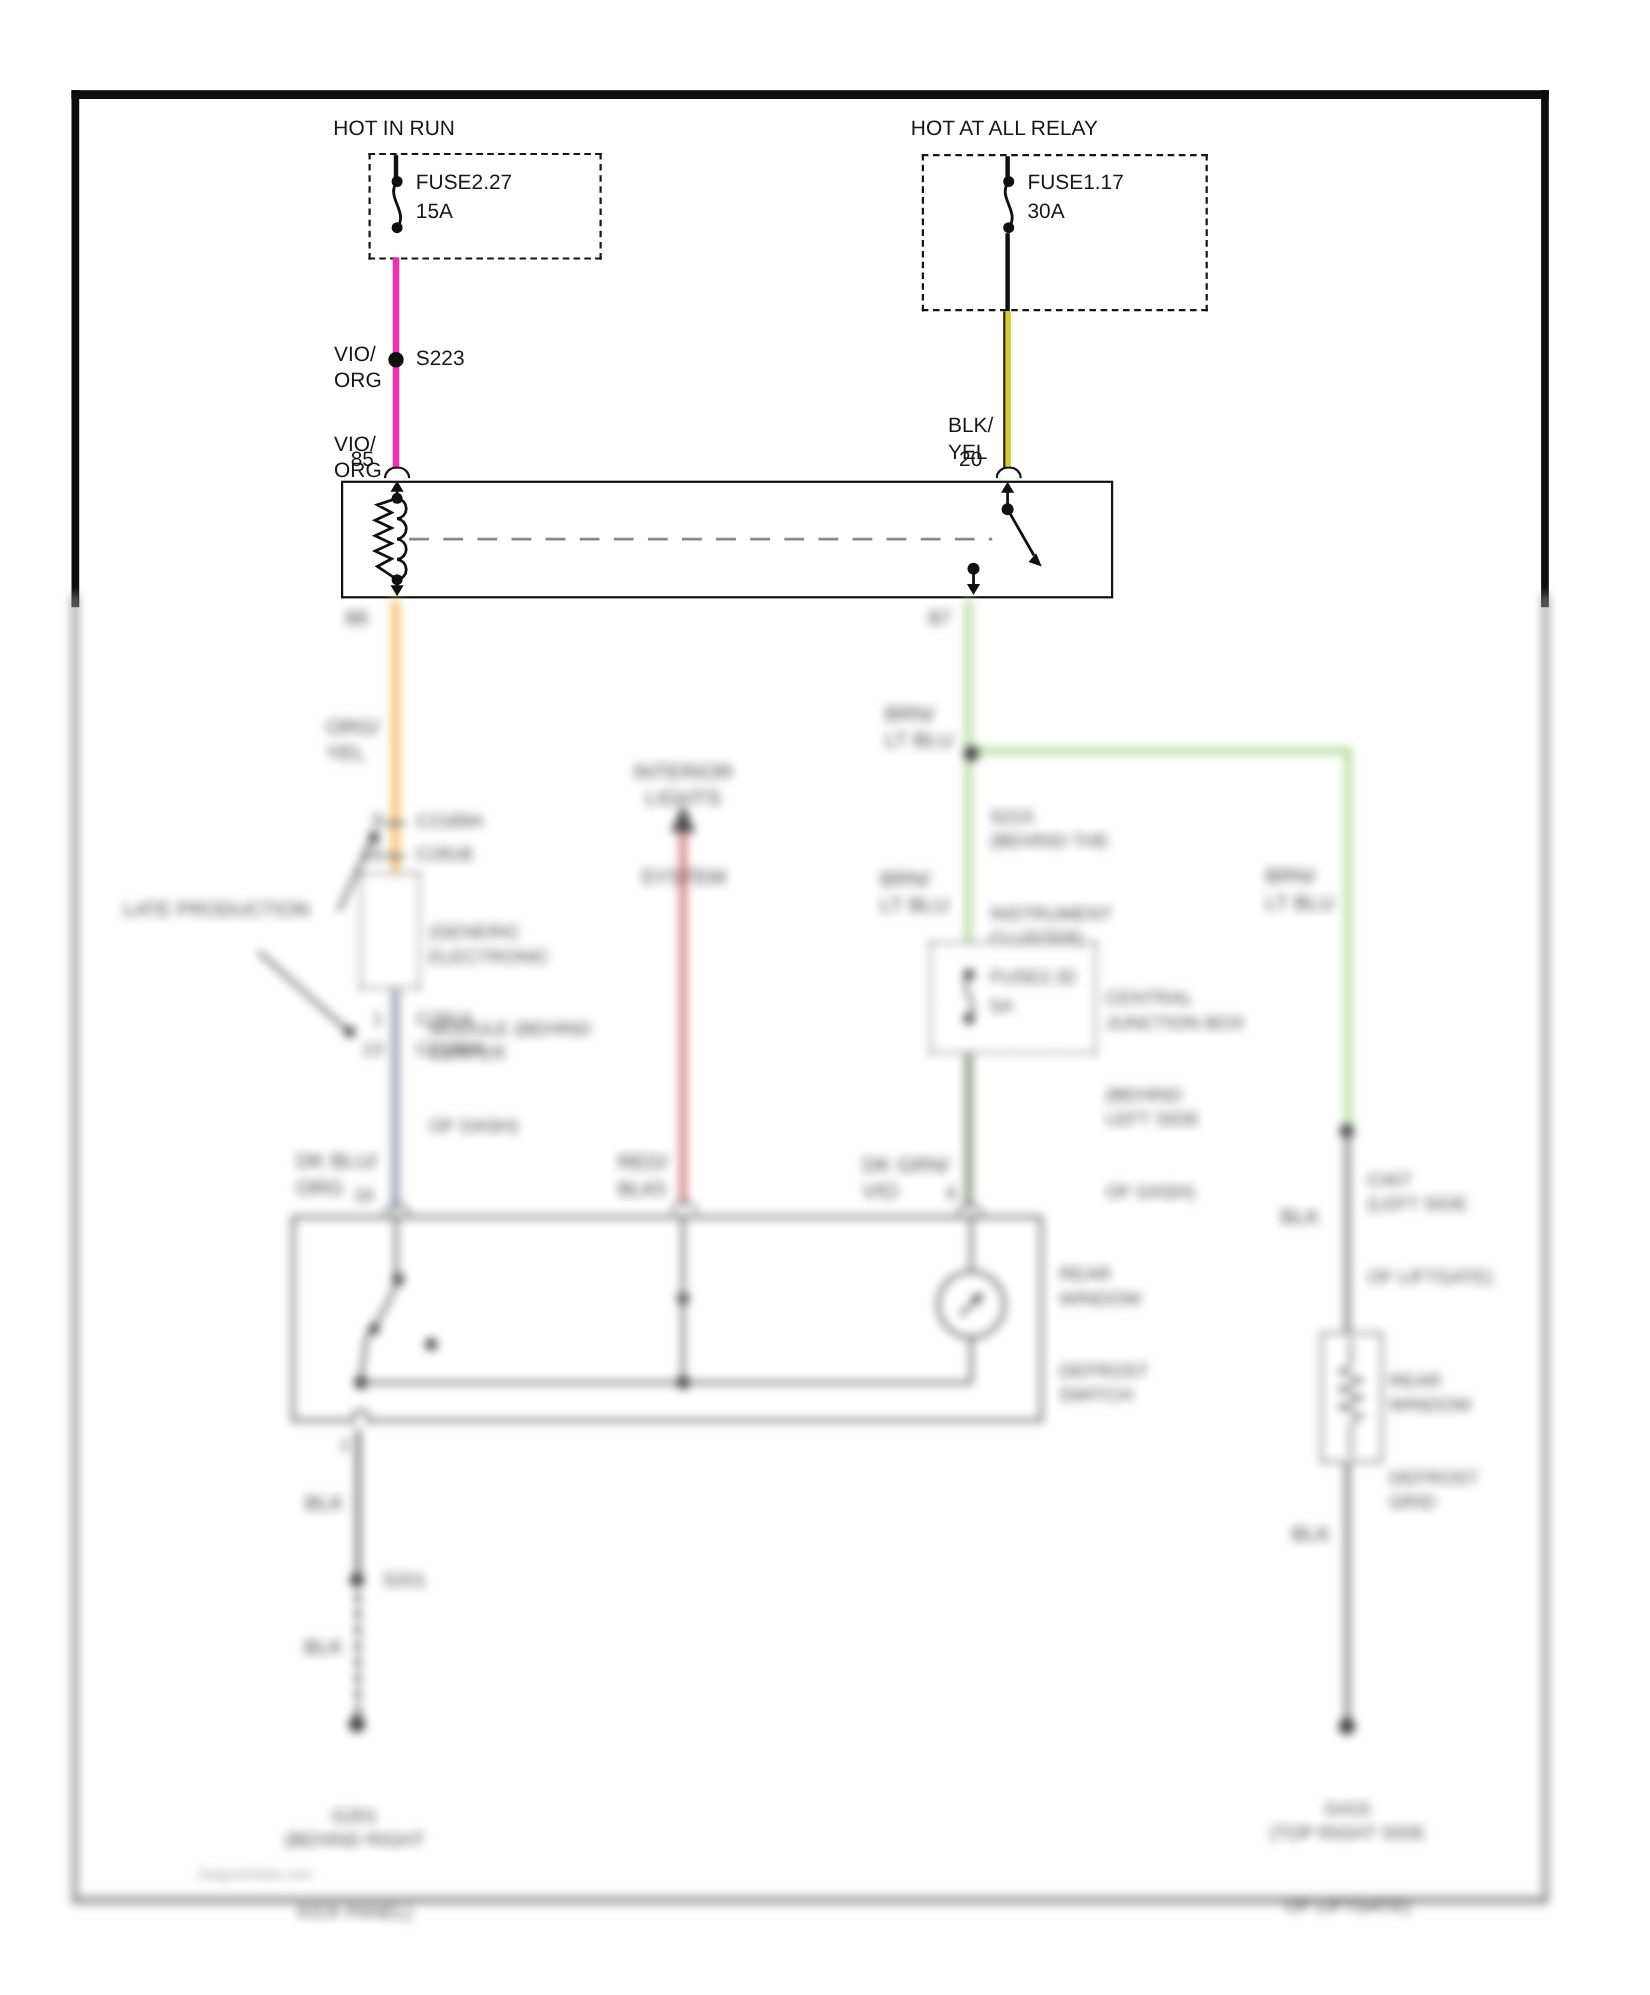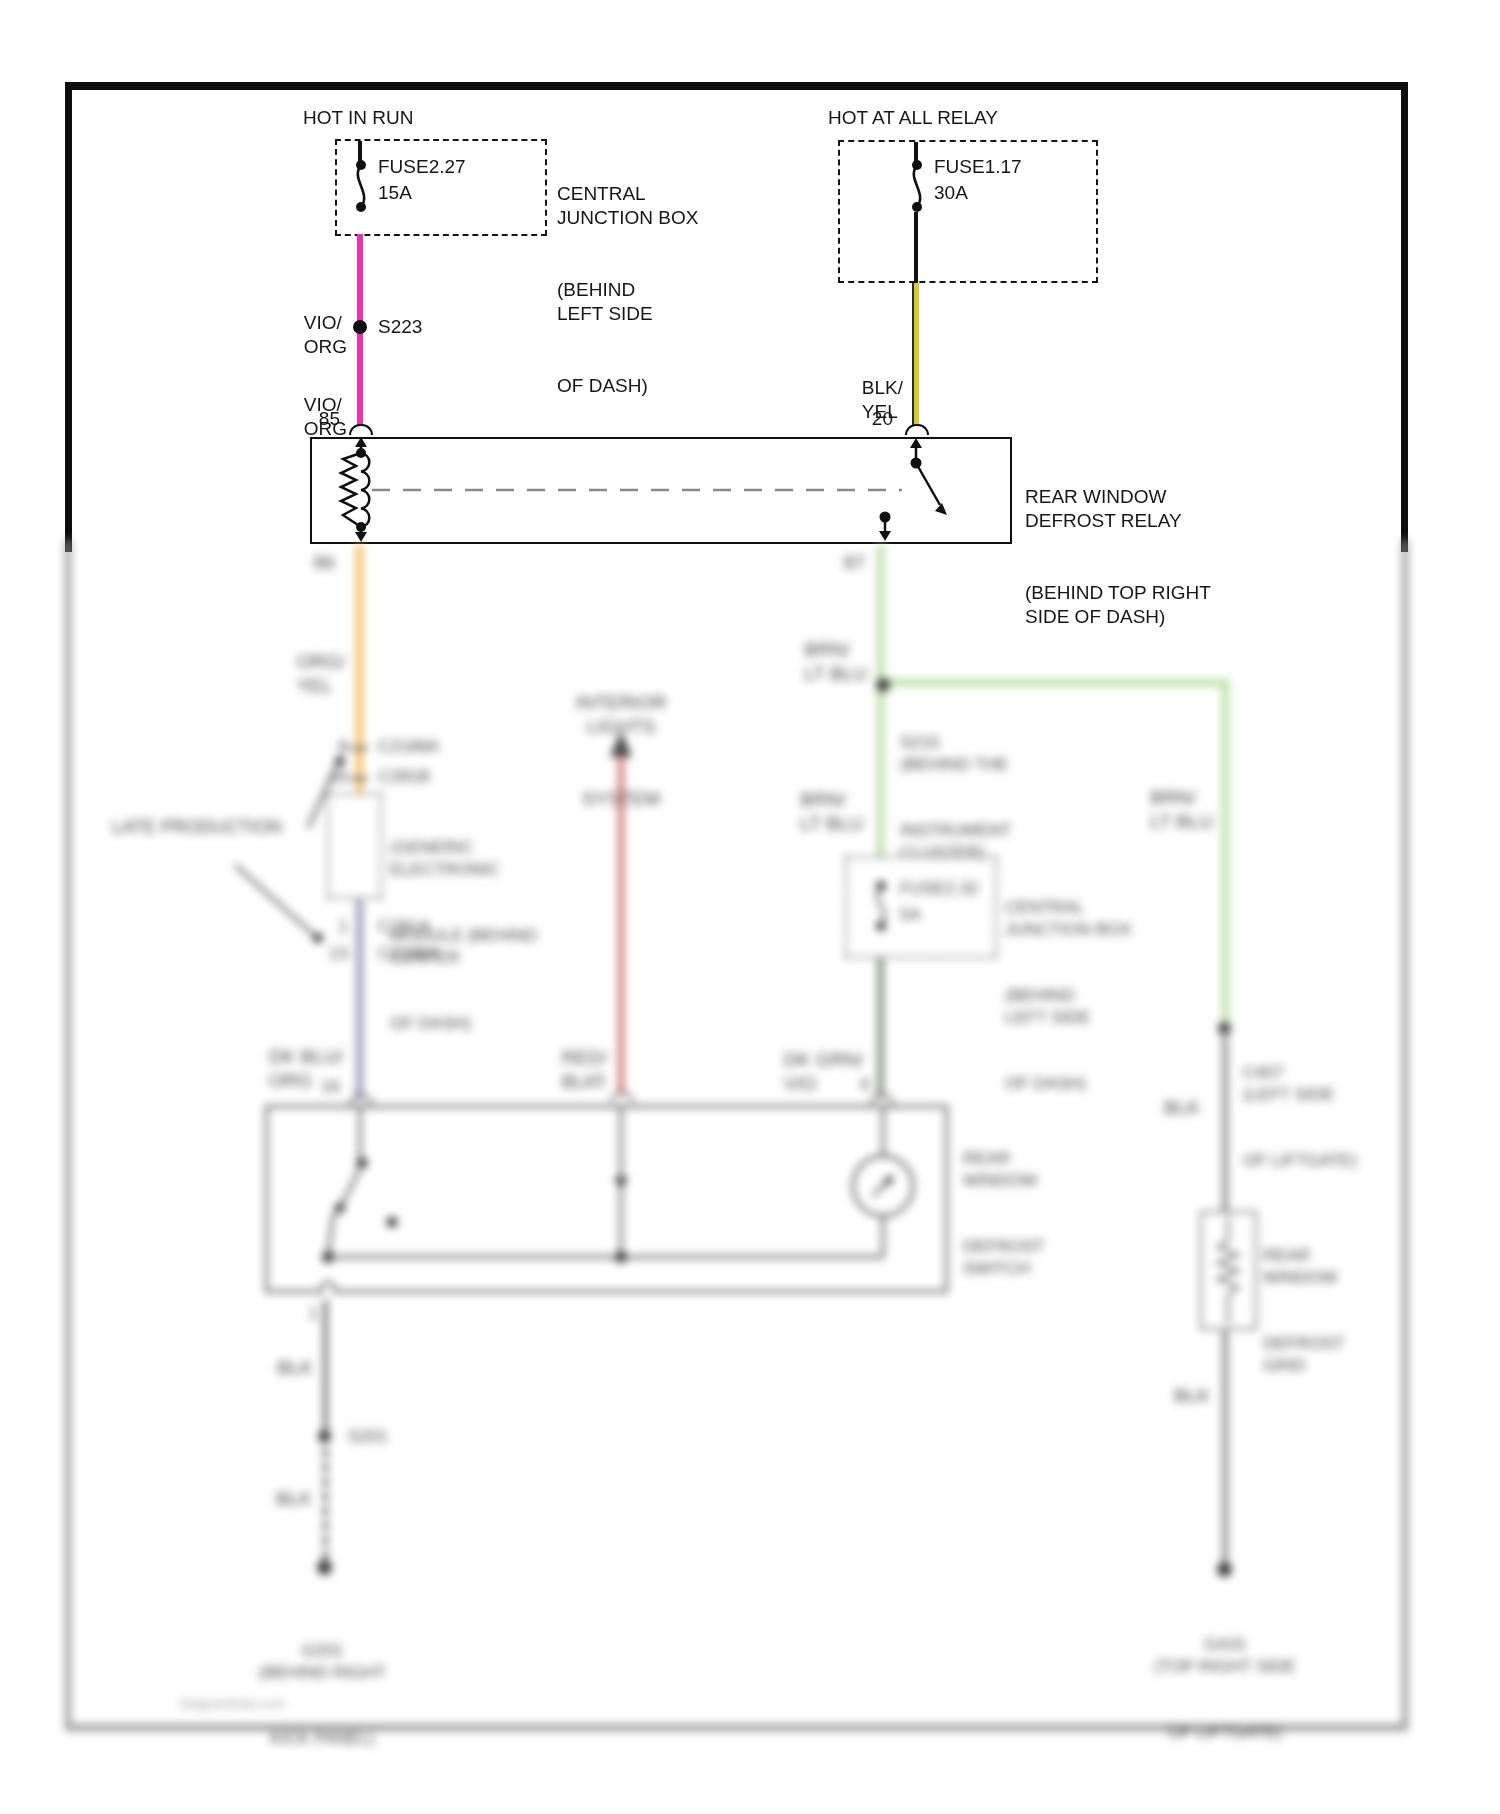--- a/index.html
+++ b/index.html
@@ -40,25 +40,20 @@
   <div class="t" style="left:303px;top:106px">HOT IN RUN</div>
   <div class="dashbox" style="left:335px;top:139px;width:212px;height:97px"></div>
   <div class="wire" style="left:358px;top:141px;width:4px;height:24px;background:#101010"></div>
   <svg class="wire" style="left:349px;top:155px" width="24" height="62">
     <circle cx="12" cy="10" r="5" fill="#101010"></circle>
     <circle cx="12" cy="52" r="5" fill="#101010"></circle>
     <path d="M12,10 C1,24 23,38 12,52" fill="none" stroke="#101010" stroke-width="2.6"></path>
   </svg>
   <div class="t" style="left:378px;top:155px">FUSE2.27</div>
   <div class="t" style="left:378px;top:181px">15A</div>
-  <div class="t" style="left:557px;top:134px">
-    <div>CENTRAL</div><div>JUNCTION BOX</div>
-    <div>(BEHIND</div><div>LEFT SIDE</div>
-    <div>OF DASH)</div>
-  </div>
 
   <div class="t" style="left:828px;top:106px">HOT AT ALL RELAY</div>
   <div class="dashbox" style="left:838px;top:140px;width:260px;height:143px"></div>
   <div class="wire" style="left:914px;top:142px;width:4px;height:23px;background:#101010"></div>
   <svg class="wire" style="left:905px;top:155px" width="24" height="62">
     <circle cx="12" cy="10" r="5" fill="#101010"></circle>
     <circle cx="12" cy="52" r="5" fill="#101010"></circle>
     <path d="M12,10 C1,24 23,38 12,52" fill="none" stroke="#101010" stroke-width="2.6"></path>
   </svg>
   <div class="t" style="left:934px;top:155px">FUSE1.17</div>
@@ -98,24 +93,20 @@
     <polygon points="45,95 51,105 57,95" fill="#101010"></polygon>
     <line x1="606" y1="24" x2="606" y2="9" stroke="#101010" stroke-width="2.5"></line>
     <polygon points="600,11 606,1 612,11" fill="#101010"></polygon>
     <circle cx="606" cy="26" r="5.5" fill="#101010"></circle>
     <line x1="606" y1="26" x2="630" y2="68" stroke="#101010" stroke-width="2.5"></line>
     <polygon points="637,78 625,74 632,66" fill="#101010"></polygon>
     <circle cx="575" cy="80" r="5.5" fill="#101010"></circle>
     <line x1="575" y1="84" x2="575" y2="97" stroke="#101010" stroke-width="2.5"></line>
     <polygon points="569,94 575,104 581,94" fill="#101010"></polygon>
   </svg>
-  <div class="t" style="left:1025px;top:437px">
-    <div>REAR WINDOW</div><div>DEFROST RELAY</div>
-    <div>(BEHIND TOP RIGHT</div><div>SIDE OF DASH)</div>
-  </div>
 
   <div class="blur">
     <div class="frame-bot"></div>
 
     <div class="t tr" style="right:1165px;top:551px">86</div>
     <div class="t tr" style="right:635px;top:551px">87</div>
 
     <div class="wire" style="left: 356px; top: 545px; width: 7px; height: 248px; background-color: rgb(243, 189, 96);"></div>
     <div class="t tr" style="right:1155px;top:602px">
       <div>ORG/</div><div>YEL</div>

